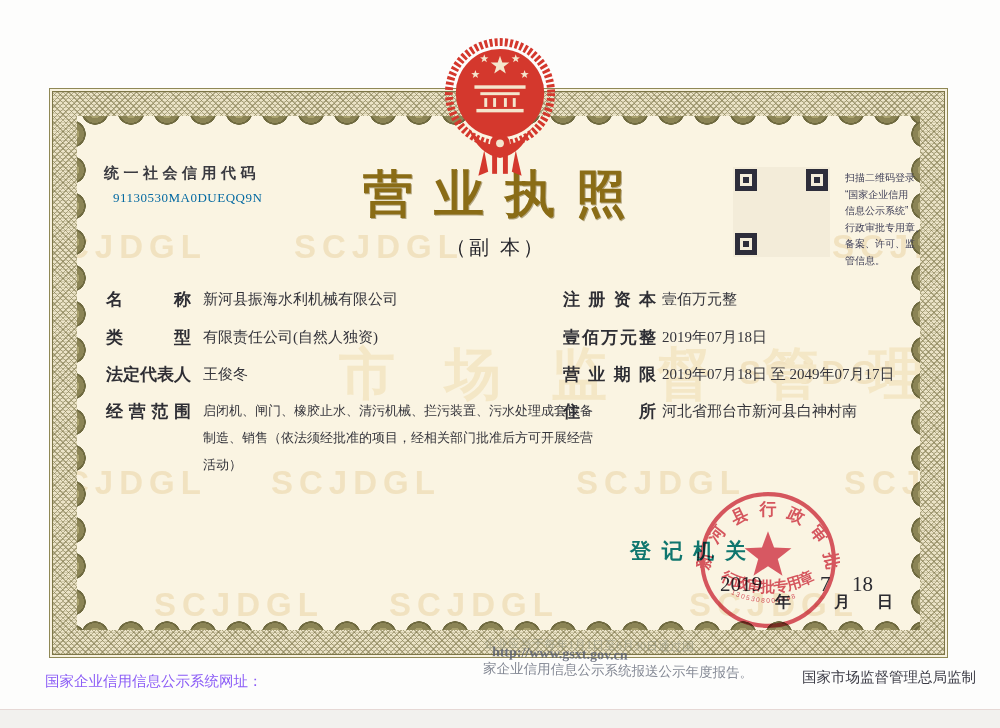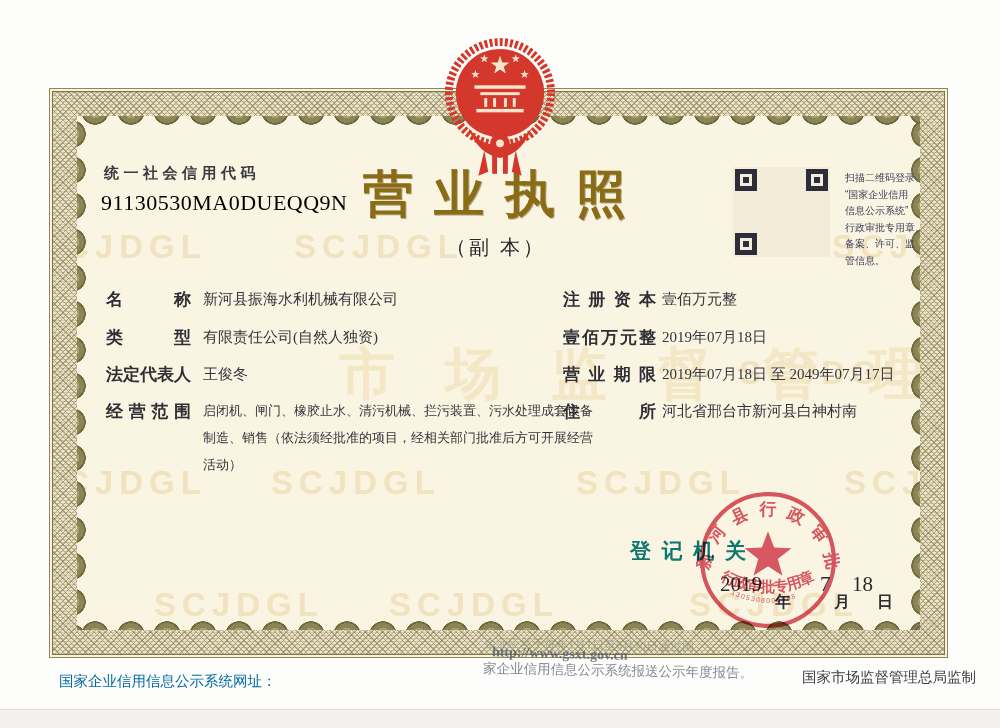--- a/index.html
+++ b/index.html
@@ -25,22 +25,22 @@
   .sc-left{left:0;}
   .sc-right{right:0;transform:scaleX(-1);}
   
   .wm{position:absolute;font-family:"Liberation Sans","DejaVu Sans",sans-serif;font-weight:bold;
       font-size:33px;letter-spacing:6px;color:#f1e2c0;white-space:nowrap;z-index:1;}
   .wm-cn{position:absolute;font-size:56px;letter-spacing:50px;color:#f4e7c6;font-weight:bold;
          white-space:nowrap;z-index:1;}
   
   .credit-label{position:absolute;left:104px;top:164px;font-size:15px;font-weight:600;
                 letter-spacing:4.5px;color:#3a3a40;z-index:3;white-space:nowrap;}
-  .credit-code{position:absolute;left:101px;top:190px;font-size:22px;letter-spacing:.5px;
-               color:#000000;z-index:3;white-space:nowrap;}
+  .credit-code{position:absolute;left:113px;top:190px;font-size:13px;letter-spacing:.5px;
+               color:#0369a1;z-index:3;white-space:nowrap;}
   .title{position:absolute;left:363px;top:161px;font-size:50px;font-weight:bold;letter-spacing:21px;
          color:#8a6c16;text-shadow:1px 1px 0 rgba(90,68,10,.45);z-index:3;white-space:nowrap;}
   .subtitle{position:absolute;left:446px;top:234px;font-size:20px;letter-spacing:3px;color:#26262c;
             font-weight:400;z-index:3;white-space:nowrap;}
   
   .qr{position:absolute;left:733px;top:167px;width:97px;height:90px;z-index:3;background-color:#f3ecd9;
       background-image:
         repeating-linear-gradient(90deg,#2d2d3a 0 5px,transparent 5px 9px,#2d2d3a 9px 12px,transparent 12px 19px),
         repeating-linear-gradient(0deg,#2d2d3a 0 4px,transparent 4px 10px,#2d2d3a 10px 15px,transparent 15px 18px);
       background-blend-mode:lighten;}
@@ -64,21 +64,21 @@
   .dt{position:absolute;z-index:3;color:#2b2b31;white-space:nowrap;}
   .dt-num{font-size:21px;}
   .dt-unit{font-size:16px;font-weight:bold;}
   
   .stamp{position:absolute;left:696px;top:488px;width:144px;height:144px;z-index:5;
          mix-blend-mode:multiply;opacity:.94;}
   
   .emblem{position:absolute;left:441px;top:28px;width:118px;height:152px;z-index:4;}
   
   .foot{position:absolute;z-index:6;white-space:nowrap;font-family:"Liberation Serif","DejaVu Serif",serif;}
-  .site-label{left:59px;top:672px;font-size:14.5px;color:#0369a1;}
+  .site-label{left:45px;top:672px;font-size:14.5px;color:#8b5cf6;}
   .site-url{left:492px;top:646px;font-size:14px;font-weight:bold;color:#5c6272;opacity:.85;transform:rotate(1.5deg);}
   .note1{left:484px;top:637px;font-size:12px;color:#8d917e;opacity:.6;transform:rotate(1deg);}
   .note2{left:483px;top:662px;font-size:13.5px;color:#646a79;opacity:.8;transform:rotate(1deg);}
   .producer{left:802px;top:668px;font-size:14.5px;color:#3c3c46;}
   .scan-strip{position:absolute;left:0;bottom:0;width:100%;height:18px;background:#f2f1ee;
               border-top:1px solid rgba(214,186,182,.45);z-index:0;}
 </style>
 </head>
 <body>
 

